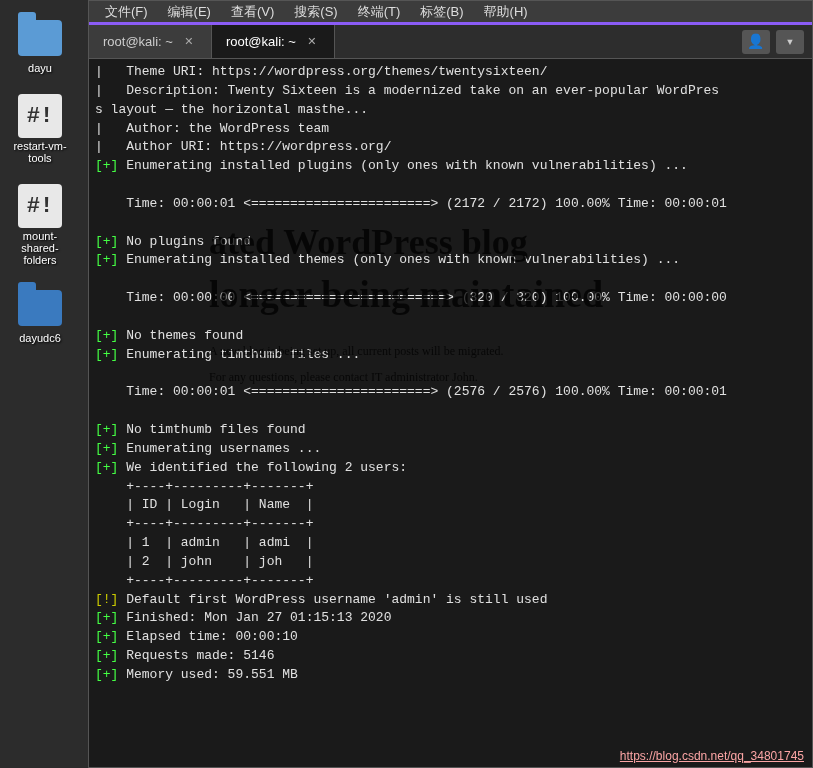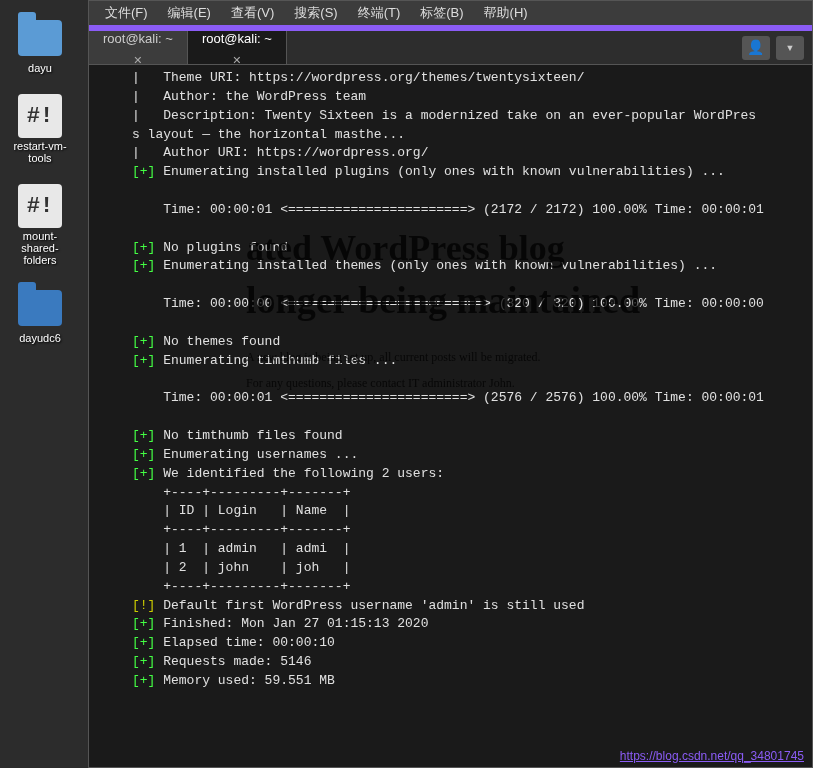--- a/index.html
+++ b/index.html
@@ -87,26 +87,26 @@
       height: 768px;
       background: #1a1a1a;
       display: flex;
       flex-direction: column;
       border: 1px solid #555;
     }
 
     
     .menu-bar {
       background: #3c3c3c;
-      height: 30px;
+      height: 24px;
       display: flex;
       align-items: center;
       padding: 0 8px;
       gap: 4px;
-      border-bottom: 6px solid #8b5cf6;
+      border-bottom: 3px solid #8b5cf6;
       flex-shrink: 0;
     }
     .menu-item {
       color: #ddd;
       font-family: sans-serif;
       font-size: 13px;
       padding: 2px 8px;
       border-radius: 3px;
       cursor: pointer;
     }
@@ -124,21 +124,20 @@
       display: flex;
       align-items: center;
       padding: 0 14px;
       gap: 8px;
       color: #ccc;
       font-family: sans-serif;
       font-size: 13px;
       cursor: pointer;
       border-right: 1px solid #555;
       background: #3c3c3c;
-      flex-direction: column;
     }
     .tab.active {
       background: #1a1a1a;
       color: white;
     }
     .tab-close {
       width: 16px; height: 16px;
       border-radius: 50%;
       display: flex; align-items: center; justify-content: center;
       font-size: 11px;
@@ -165,21 +164,20 @@
     
     .terminal-content {
       flex: 1;
       background: #1a1a1a;
       overflow: hidden;
       padding: 4px 0;
       font-size: 13px;
       line-height: 1.45;
       color: #e0e0e0;
       position: relative;
-      margin-left: 37px;
     }
     .terminal-text {
       padding: 0 6px;
       white-space: pre;
       font-family: 'Courier New', Courier, monospace;
     }
     .bracket-green { color: #44ff44; }
 
     
     .overlay-text {
@@ -212,21 +210,21 @@
       color: rgba(0,0,0,0.75);
       max-width: 460px;
     }
 
     
     .status-bar {
       position: absolute;
       bottom: 0;
       right: 0;
       background: transparent;
-      color: #8b5cf6;
+      color: #fca5a5;
       font-size: 12px;
       font-family: sans-serif;
       padding: 2px 8px;
       text-decoration: underline;
     }
   </style>
 </head>
 <body>
 
 <div class="desktop">
@@ -282,22 +280,22 @@
     </div>
     <div class="tab-right-controls">
       <div class="tab-ctrl-btn">👤</div>
       <div class="tab-ctrl-btn">▾</div>
     </div>
   </div>
 
   <div class="terminal-content">
 
     <div class="terminal-text">|   Theme URI: https://wordpress.org/themes/twentysixteen/</div>
+    <div class="terminal-text">|   Description: Twenty Sixteen is a modernized take on an ever-popular WordPres<br>s layout — the horizontal masthe...</div>
     <div class="terminal-text">|   Author: the WordPress team</div>
-    <div class="terminal-text">|   Description: Twenty Sixteen is a modernized take on an ever-popular WordPres<br>s layout — the horizontal masthe...</div>
     <div class="terminal-text">|   Author URI: https://wordpress.org/</div>
     <div class="terminal-text"><span class="bracket-green">[+]</span> Enumerating installed plugins (only ones with known vulnerabilities) ...</div>
     <div class="terminal-text">&nbsp;</div>
     <div class="terminal-text">    Time: 00:00:01 &lt;=======================&gt; (2172 / 2172) 100.00% Time: 00:00:01</div>
     <div class="terminal-text">&nbsp;</div>
     <div class="terminal-text"><span class="bracket-green">[+]</span> No plugins found</div>
     <div class="terminal-text"><span class="bracket-green">[+]</span> Enumerating installed themes (only ones with known vulnerabilities) ...</div>
     <div class="terminal-text">&nbsp;</div>
     <div class="terminal-text">    Time: 00:00:00 &lt;=========================&gt; (320 / 320) 100.00% Time: 00:00:00</div>
     <div class="terminal-text">&nbsp;</div>

